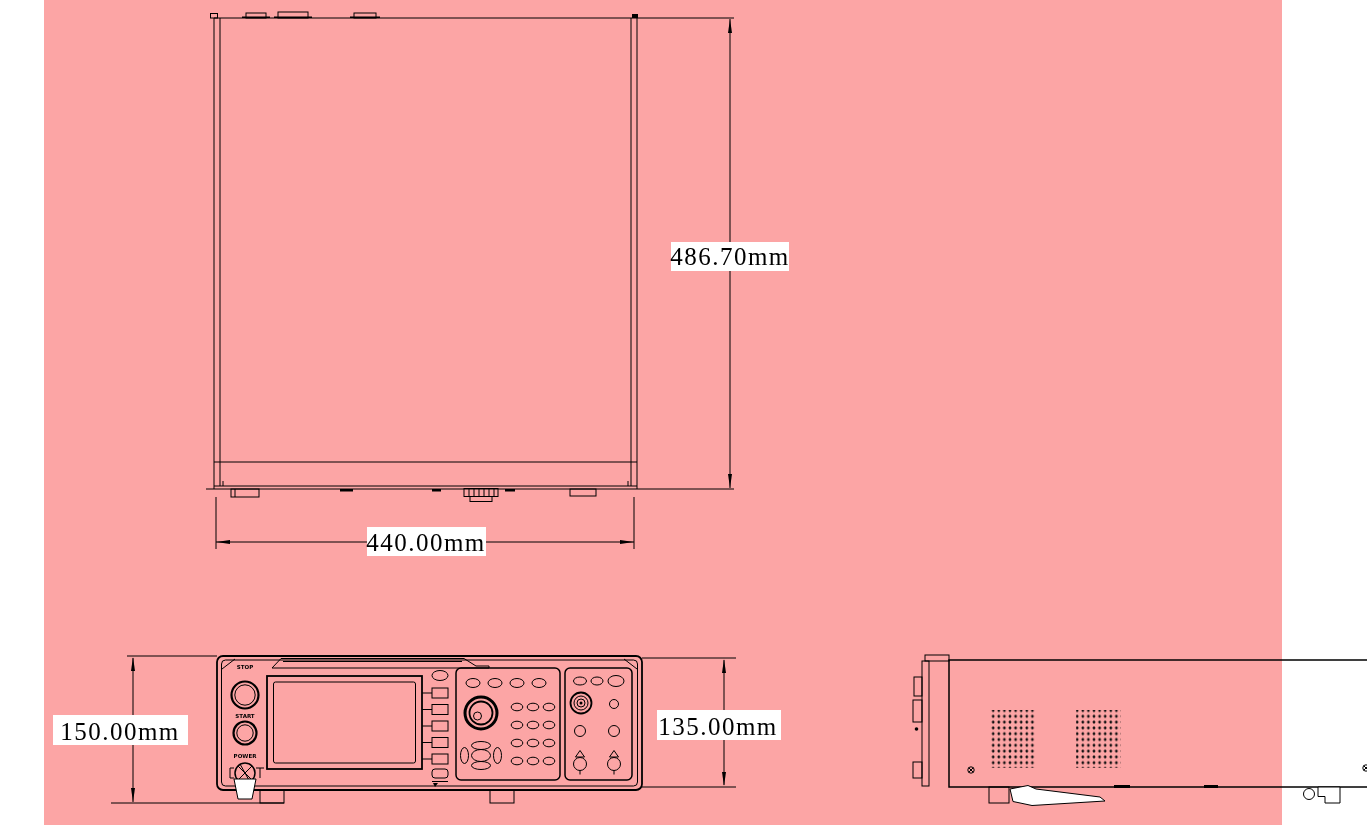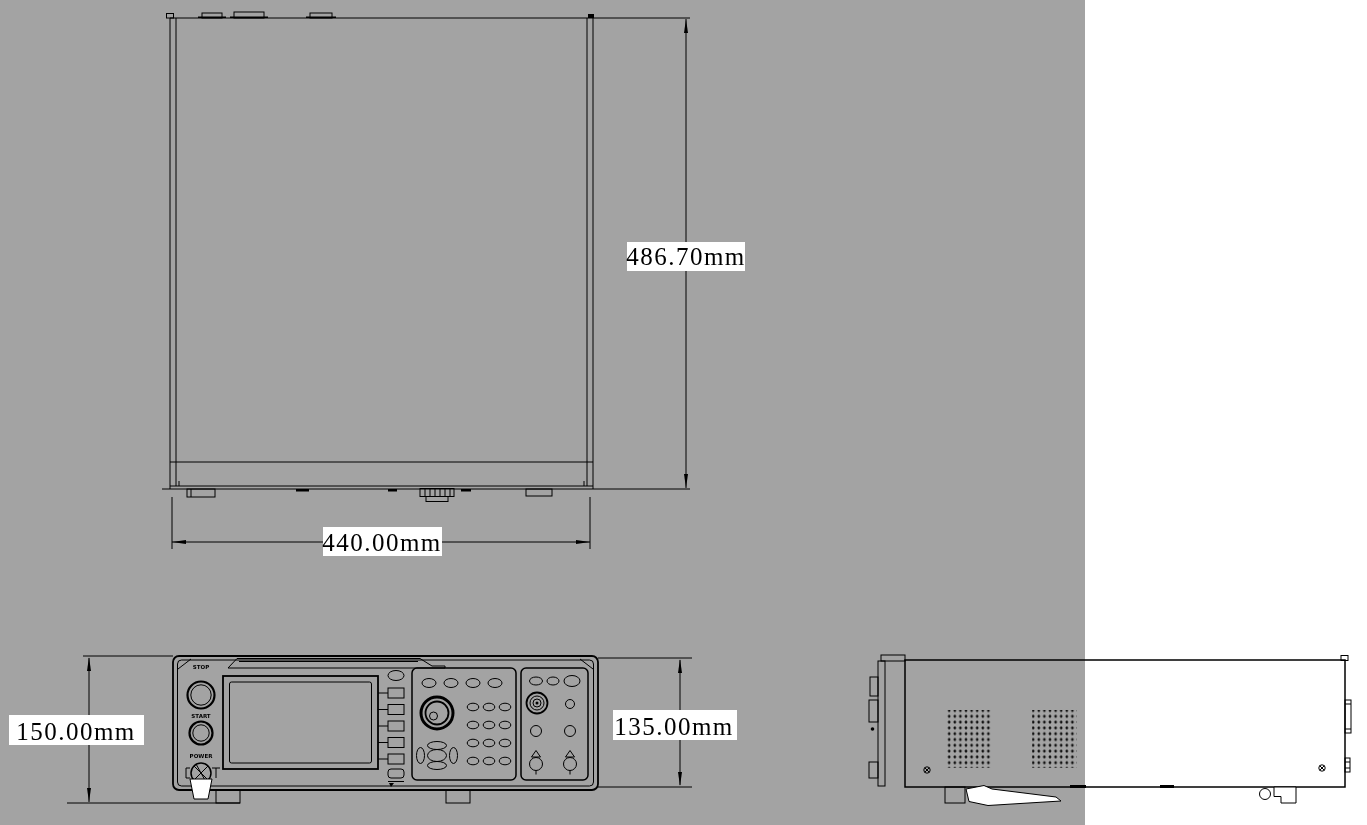--- a/index.html
+++ b/index.html
@@ -6,23 +6,24 @@
     margin: 0;
     padding: 0;
     background: #ffffff;
     width: 1367px;
     height: 825px;
     overflow: hidden;
     font-family: "Liberation Serif", serif;
   }
   .canvas {
     position: relative;
-    width: 1085px;
+    width: 1238px;
     height: 825px;
-    background: #a3a3a3;
+    background: #fca5a5;
+    margin-left: 44px;
   }
   svg { display: block; }
   .ln   { stroke: #000; fill: none; stroke-width: 1; }
   .ln15 { stroke: #000; fill: none; stroke-width: 1.5; }
   .ln18 { stroke: #000; fill: none; stroke-width: 1.8; }
   .ln22 { stroke: #000; fill: none; stroke-width: 2.2; }
   .ln3  { stroke: #000; fill: none; stroke-width: 3; }
   .fillblk { fill: #000; stroke: none; }
   .whitefill { fill: #fff; stroke: #000; stroke-width: 1; }
   .dimtext {

